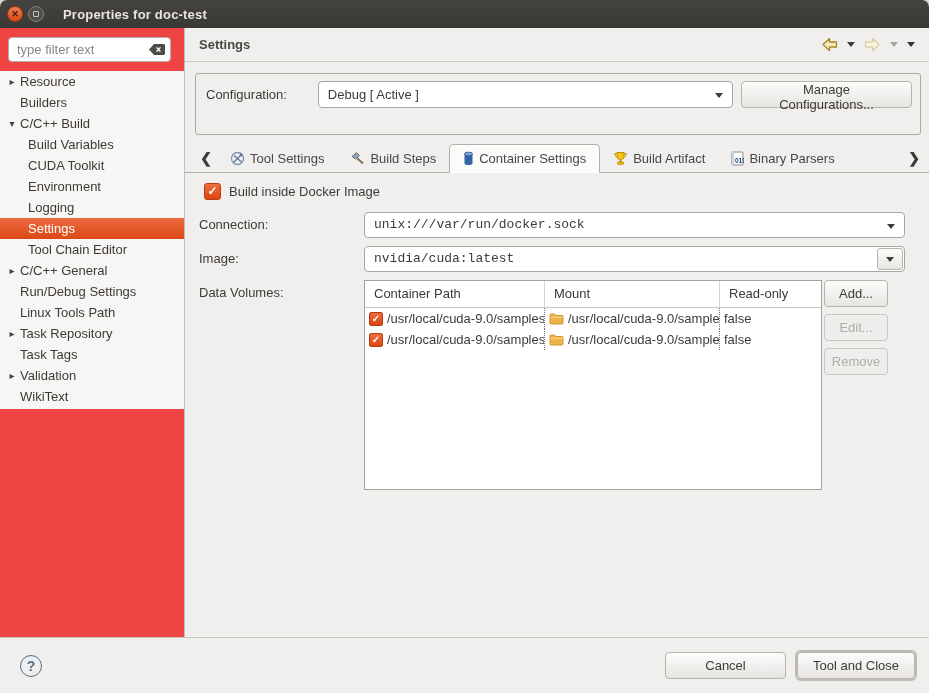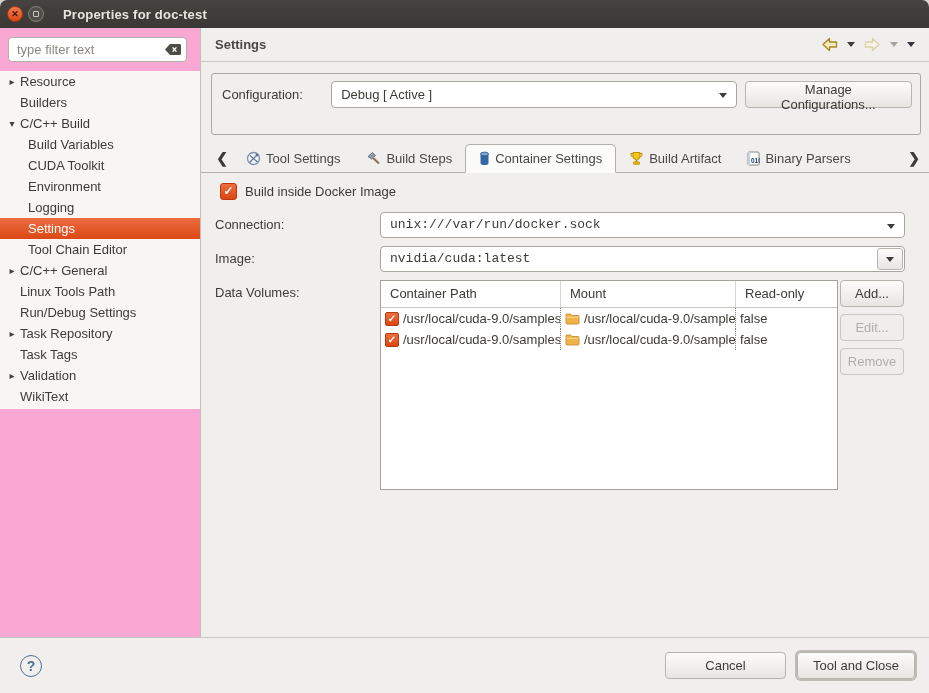--- a/index.html
+++ b/index.html
@@ -13,21 +13,21 @@
   .wbtn { width:16px; height:16px; border-radius:50%; display:flex; align-items:center; justify-content:center; margin-right:5px; cursor:default; }
   .wbtn.close { background:linear-gradient(180deg,#f07a52,#dd4814); border:1px solid #a63c10; color:#41180a; font-size:9px; font-weight:bold; line-height:1; }
   .wbtn.restore { background:#504e48; border:1px solid #83817a; }
   .wbtn.restore .sq { width:6px; height:6px; border:1.5px solid #c9c6c0; border-radius:1px; }
   .wtitle { color:#e7e4df; font-weight:bold; margin-left:14px; letter-spacing:.2px; }
 
   
   .bodyrow { display:flex; height:609px; }
 
   
-  .sidebar { width:201px; background:#f9a8d4; border-right:1px solid #c2bfba; overflow:hidden; }
+  .sidebar { width:185px; background:#ef4444; border-right:1px solid #c2bfba; overflow:hidden; }
   .filterwrap { position:relative; margin:9px 13px 0 8px; }
   .filterwrap input { width:100%; height:25px; border:1px solid #b3afaa; border-radius:4px; background:#fff; padding:0 24px 0 8px; font:13px "Liberation Sans",sans-serif; color:#3e3b37; outline:none; }
   .filterwrap input::placeholder { color:#8a8781; }
   .filterclear { position:absolute; right:6px; top:7px; width:16px; height:11px; cursor:pointer; }
   .tree { margin-top:9px; background:#f7f6f5; padding-bottom:2px; }
   .titem { height:21px; line-height:21px; position:relative; cursor:pointer; white-space:nowrap; }
   .titem .arrow { position:absolute; left:7px; top:0; font-size:10px; color:#45423e; width:10px; text-align:center; }
   .titem.lvl1 .tlabel { padding-left:20px; }
   .titem.lvl2 .tlabel { padding-left:28px; }
   .titem.sel { background:linear-gradient(180deg,#ed6c41,#db4814); color:#ffffff; }
@@ -121,22 +121,22 @@
         <div class="titem lvl1"><span class="arrow">▸</span><span class="tlabel">Resource</span></div>
         <div class="titem lvl1"><span class="tlabel">Builders</span></div>
         <div class="titem lvl1"><span class="arrow">▾</span><span class="tlabel">C/C++ Build</span></div>
         <div class="titem lvl2"><span class="tlabel">Build Variables</span></div>
         <div class="titem lvl2"><span class="tlabel">CUDA Toolkit</span></div>
         <div class="titem lvl2"><span class="tlabel">Environment</span></div>
         <div class="titem lvl2"><span class="tlabel">Logging</span></div>
         <div class="titem lvl2 sel"><span class="tlabel">Settings</span></div>
         <div class="titem lvl2"><span class="tlabel">Tool Chain Editor</span></div>
         <div class="titem lvl1"><span class="arrow">▸</span><span class="tlabel">C/C++ General</span></div>
+        <div class="titem lvl1"><span class="tlabel">Run/Debug Settings</span></div>
         <div class="titem lvl1"><span class="tlabel">Linux Tools Path</span></div>
-        <div class="titem lvl1"><span class="tlabel">Run/Debug Settings</span></div>
         <div class="titem lvl1"><span class="arrow">▸</span><span class="tlabel">Task Repository</span></div>
         <div class="titem lvl1"><span class="tlabel">Task Tags</span></div>
         <div class="titem lvl1"><span class="arrow">▸</span><span class="tlabel">Validation</span></div>
         <div class="titem lvl1"><span class="tlabel">WikiText</span></div>
       </div>
     </div>
 
     <div class="main">
       <div class="mheader">
         <div class="htitle">Settings</div>

